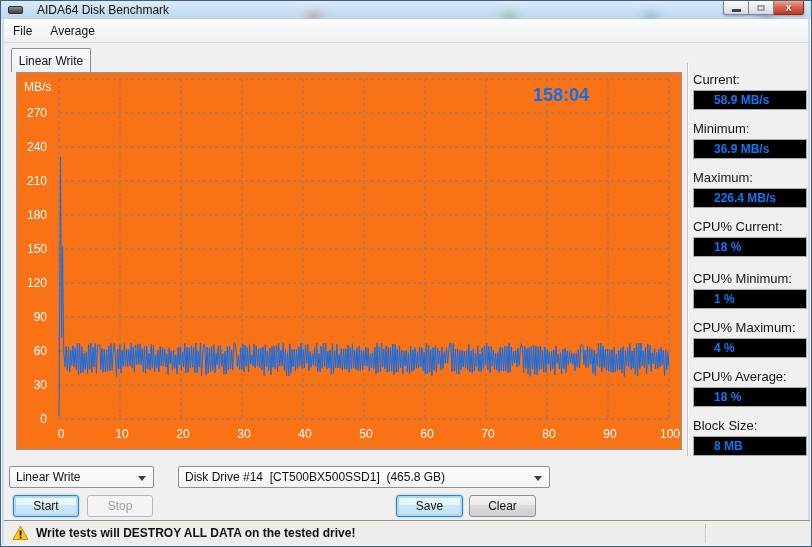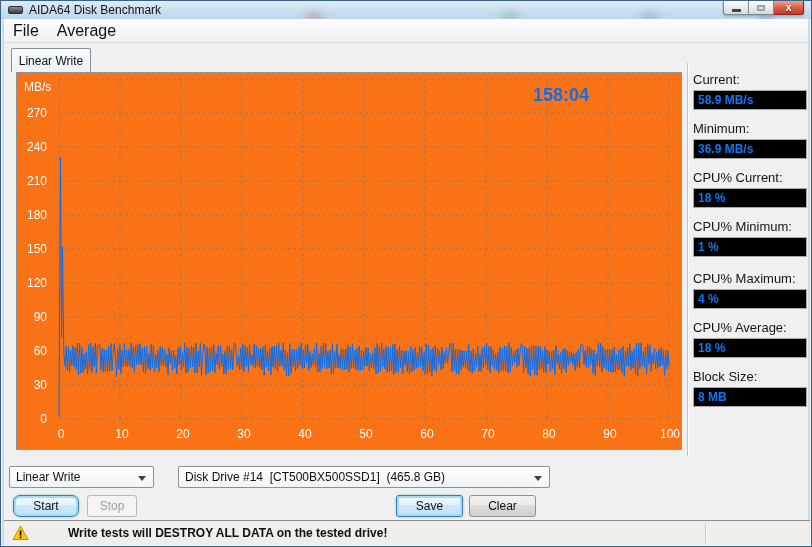--- a/index.html
+++ b/index.html
@@ -5,37 +5,37 @@
   html,body{margin:0;padding:0;background:#777;}
   *{box-sizing:border-box;font-family:"Liberation Sans","DejaVu Sans",sans-serif;}
   .window{position:relative;width:812px;height:547px;background:#F0F0F0;
           border:1px solid #41607F;overflow:hidden;}
   
   .titlebar{position:absolute;left:0;top:0;width:100%;height:18px;
             background:linear-gradient(180deg,#DCEBF9 0%,#C9DEF2 55%,#BED6EC 100%);}
   .blob{position:absolute;top:10px;width:26px;height:12px;border-radius:50%;filter:blur(4px);opacity:.55;}
   .app-icon{position:absolute;left:7px;top:5px;width:15px;height:8px;border-radius:2px;
             background:linear-gradient(180deg,#8a8f94,#3a3e42);border:1px solid #2c2f33;}
-  .title-text{position:absolute;left:28px;top:2px;font-size:12px;color:#101010;}
+  .title-text{position:absolute;left:36px;top:2px;font-size:12px;color:#101010;}
   .winbtns{position:absolute;left:722px;top:0;display:flex;height:14px;
            filter:drop-shadow(0 1px 1px rgba(0,0,0,.25));}
   .winbtn{height:14px;border:1px solid #7E858C;border-top:none;display:flex;align-items:center;justify-content:center;
           background:linear-gradient(180deg,#FDFDFD,#E9EDF1 45%,#D4DAE1);}
   .winbtn.min{width:26px;border-radius:0 0 0 3px;}
   .winbtn.max{width:25px;border-left:none;}
   .winbtn.close{width:30px;border-radius:0 0 3px 0;border-color:#8C271A;border-left:none;
           background:linear-gradient(180deg,#F2A493,#DC6450 45%,#BE3B27);}
   .glyph-min{width:9px;height:3px;background:#3F454B;margin-top:5px;}
   .glyph-max{width:8px;height:6px;border:2px solid #9BA3AB;margin-top:1px;}
   .glyph-x{color:#fff;font-size:11px;font-weight:bold;line-height:11px;text-shadow:0 1px 1px #7a1608;}
   
   .menubar{position:absolute;left:1px;top:18px;width:810px;height:24px;
            background:linear-gradient(180deg,#FBFCFD,#EEF1F4);border-bottom:1px solid #DADDE0;
            display:flex;align-items:center;padding-left:2px;}
-  .menu-item{font-size:16px;color:#101010;padding:19px 9px;}
+  .menu-item{font-size:12px;color:#101010;padding:19px 9px;}
   
   .edge{position:absolute;background:#C6DCF1;}
   .edge.l{left:1px;top:18px;width:2px;bottom:1px;}
   .edge.r{right:1px;top:18px;width:2px;bottom:1px;}
   .edge.b{left:1px;bottom:1px;right:1px;height:2px;}
   
   .tab{position:absolute;left:10px;top:47px;width:80px;height:24px;
        background:linear-gradient(180deg,#F6FAFD,#EDF2F7);border:1px solid #8A8D94;border-bottom:none;
        border-radius:2px 2px 0 0;display:flex;align-items:center;justify-content:center;
        font-size:12px;color:#101010;}
@@ -46,43 +46,43 @@
   .vdivider{position:absolute;left:686px;top:62px;height:393px;width:2px;
             border-left:1px solid #C4C4C4;border-right:1px solid #FDFDFD;}
   .status-sep{position:absolute;left:704px;top:523px;height:19px;width:2px;
             border-left:1px solid #C9C6C2;border-right:1px solid #FBFAF8;}
   
   .sidebar{position:absolute;left:692px;top:71px;width:114px;}
   .group{margin-bottom:11px;}
   .group:nth-child(5){margin-top:14px;}
   .flabel{font-size:13px;color:#151515;margin-bottom:3px;}
   .fvalue{height:20px;background:#000;border:1px solid #A9A9A9;color:#0C76F2;
-          font-weight:bold;font-size:12px;line-height:18px;padding-left:4px;}
+          font-weight:bold;font-size:12px;line-height:18px;padding-left:20px;}
   
   .combo{position:absolute;height:22px;background:linear-gradient(180deg,#FFFFFF,#F1F3F5);
          border:1px solid #8E9094;border-radius:2px;display:flex;align-items:center;
          font-size:12px;color:#101010;padding:0 6px;white-space:pre;}
   .combo .arrow{position:absolute;right:7px;top:9px;width:0;height:0;
          border-left:4px solid transparent;border-right:4px solid transparent;border-top:5px solid #3A3F44;}
   .combo.test{left:8px;top:465px;width:145px;}
   .combo.drive{left:160px;top:465px;width:372px;margin-left:17px;}
   
   .btn{position:absolute;top:494px;height:22px;border-radius:3px;font-size:12px;color:#101010;
        display:flex;align-items:center;justify-content:center;
        background:linear-gradient(180deg,#F3F3F3,#EBEBEB 45%,#DDDDDD 46%,#CFCFCF);border:1px solid #8E9094;}
   .btn.focused{border:1px solid #3C7FB1;box-shadow:inset 0 0 0 2px #A9D9F5,0 0 2px #69B6E6;
        background:linear-gradient(180deg,#F2F9FE,#E3F3FC 45%,#CDE9F9 46%,#BDE2F7);}
   .btn.disabled{background:#F4F4F4;border:1px solid #B5B8BB;color:#9C9EA0;}
-  .btn.start{left:12px;width:66px;border-radius:7px;}
-  .btn.stop{left:86px;width:50px;}
+  .btn.start{left:12px;width:66px;}
+  .btn.stop{left:86px;width:66px;}
   .btn.save{left:395px;width:67px;}
   .btn.clear{left:468px;width:67px;}
   
   .statusbar{position:absolute;left:3px;top:519px;width:806px;height:25px;
-             background:#F0EEEA;border-top:1px solid #8F8F8F;display:flex;align-items:center;gap:32px;}
+             background:#F0EEEA;border-top:1px solid #8F8F8F;display:flex;align-items:center;}
   .warn-icon{margin:0 7px 0 8px;flex:0 0 auto;display:block;}
   .status-text{font-size:12px;font-weight:bold;color:#101010;}
 </style>
 </head>
 <body>
 
 <div class="window">
 
   <div class="titlebar">
     <div class="blob" style="left:300px;background:radial-gradient(#a33c2e,transparent 70%);"></div>
@@ -169,20 +169,24 @@
   <div class="sidebar" id="sidebar">
       <div class="group">
         <div class="flabel">Current:</div>
         <div class="fvalue">58.9 MB/s</div>
       </div>
       <div class="group">
         <div class="flabel">Minimum:</div>
         <div class="fvalue">36.9 MB/s</div>
       </div>
       <div class="group">
+        <div class="flabel">Maximum:</div>
+        <div class="fvalue">226.4 MB/s</div>
+      </div>
+      <div class="group">
         <div class="flabel">CPU% Current:</div>
         <div class="fvalue">18 %</div>
       </div>
       <div class="group">
         <div class="flabel">CPU% Minimum:</div>
         <div class="fvalue">1 %</div>
       </div>
       <div class="group">
         <div class="flabel">CPU% Maximum:</div>
         <div class="fvalue">4 %</div>

